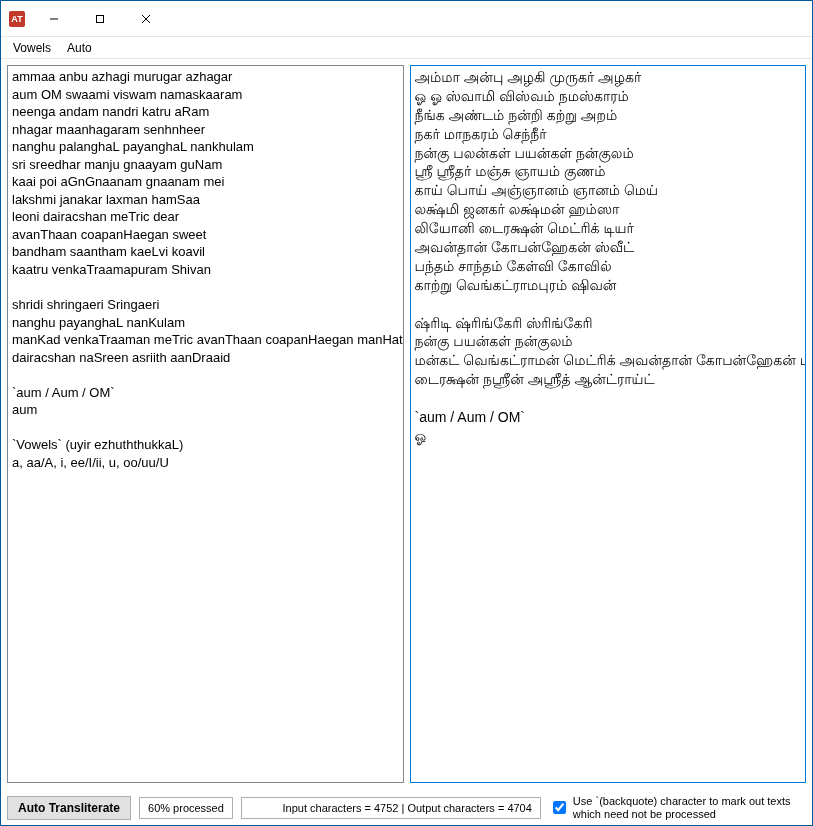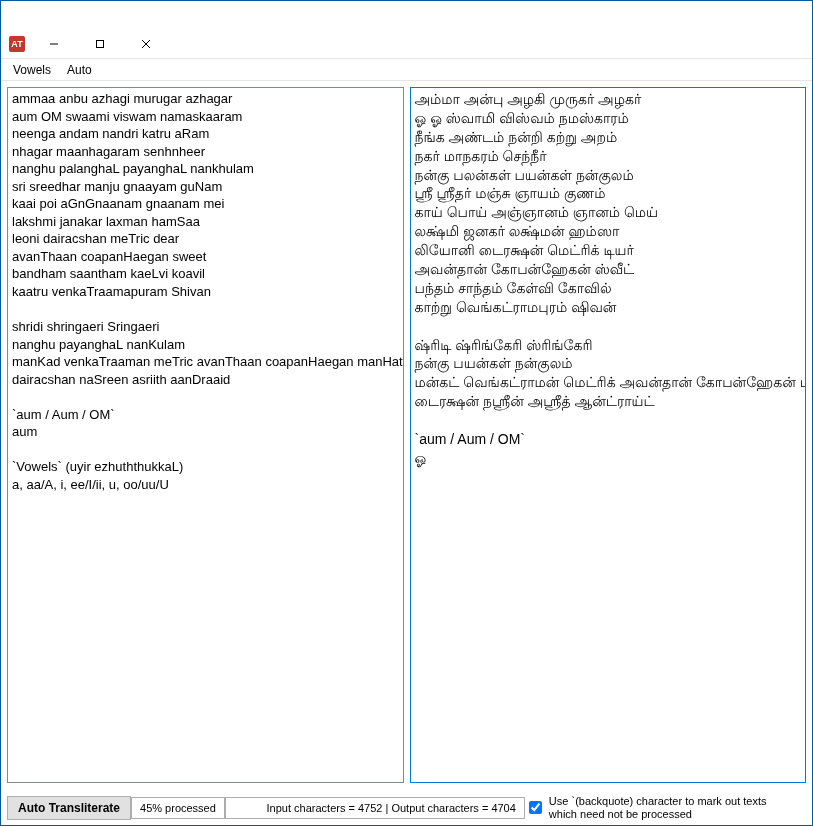--- a/index.html
+++ b/index.html
@@ -1,35 +1,35 @@
 <!DOCTYPE html>
 <html><head>
 <meta charset="utf-8">
 <style>
   * { box-sizing: border-box; }
   html, body { margin:0; padding:0; font-family: "Segoe UI", Tahoma, sans-serif; font-size: 12px; color: #000; }
   body { background: #fff; width: 813px; height: 826px; overflow: hidden; display:flex; flex-direction:column; border:1px solid #005a9e;}
   
-  .titlebar { height: 30px; background:#fff; display:flex; align-items:center; padding:0 0 0 8px; border-bottom:1px solid #e5e5e5;margin-top:28px;}
+  .titlebar { height: 36px; background:#fff; display:flex; align-items:center; padding:0 0 0 8px; border-bottom:1px solid #e5e5e5;}
   .titlebar .icon { width:16px; height:16px; background:#c0392b; color:#fff; font-size:9px; font-weight:bold; display:flex; align-items:center; justify-content:center; border-radius:2px; margin-right:6px;}
   .titlebar .title { flex:1; font-size:12px; }
   .winbtns { display:flex; height:100%; }
   .winbtn { width:46px; display:flex; align-items:center; justify-content:center; font-family: "Segoe UI Symbol", sans-serif; font-size:10px;}
   
   .menubar { height:22px; display:flex; align-items:center; padding:0 4px; background:#fff; border-bottom:1px solid #e5e5e5;}
   .menuitem { padding:2px 8px; }
   
   .content { flex:1; display:flex; flex-direction:row; padding:6px; gap:6px; overflow:hidden;}
   .pane-wrap { position:relative; flex:1; border:1px solid #828790; }
   .pane-wrap.focused { border:1px solid #0078d7; }
   .pane { width:100%; height:100%; resize:none; border:none; outline:none; padding:2px 4px; font-family: Arial, sans-serif; font-size:13px; line-height:1.35; white-space:pre; overflow:auto; }
   .pane.tamil { font-size:14px; }
   
   
-  .bottombar { height:36px; display:flex; align-items:center; gap:0; padding:4px 6px; border-top:1px solid #fff;}
+  .bottombar { height:36px; display:flex; align-items:center; gap:8px; padding:4px 6px; border-top:1px solid #fff;}
   .btn { padding:4px 10px; border:1px solid #adadad; background:#e1e1e1; font-size:12px; font-weight:bold;}
   .statusbox { padding:4px 8px; border:1px solid #adadad; background:#fff; font-size:11px; }
   .statusbox.wide { flex:0 0 auto; }
   .statusbox.counts { flex:0 0 auto; min-width:300px; text-align:right;}
   .checkwrap { display:flex; align-items:center; gap:4px; font-size:11px; line-height:1.15;}
   .checkwrap label { max-width:220px; }
   input[type=checkbox]{ width:13px; height:13px; }
   
 </style>
 </head>
@@ -107,19 +107,19 @@
 மன்கட் வெங்கட்ராமன் மெட்ரிக் அவன்தான் கோபன்ஹேகன் மன்ஹட்டன்
 டைரக்ஷன் நஸ்ரீன் அஸ்ரீத் ஆன்ட்ராய்ட்
 
 `aum / Aum / OM`
 ஓ</textarea>
   </div>
 </div>
 
 <div class="bottombar">
   <button class="btn">Auto Transliterate</button>
-  <div class="statusbox wide">45% processed</div>
+  <div class="statusbox wide">60% processed</div>
   <div class="statusbox counts">Input characters  = 4752  |  Output characters = 4704</div>
   <div class="checkwrap">
     <input type="checkbox" id="bq" checked="" style="">
     <label for="bq">Use `(backquote) character to mark out texts which need not be processed</label>
   </div>
 </div>
 
 </body></html>

